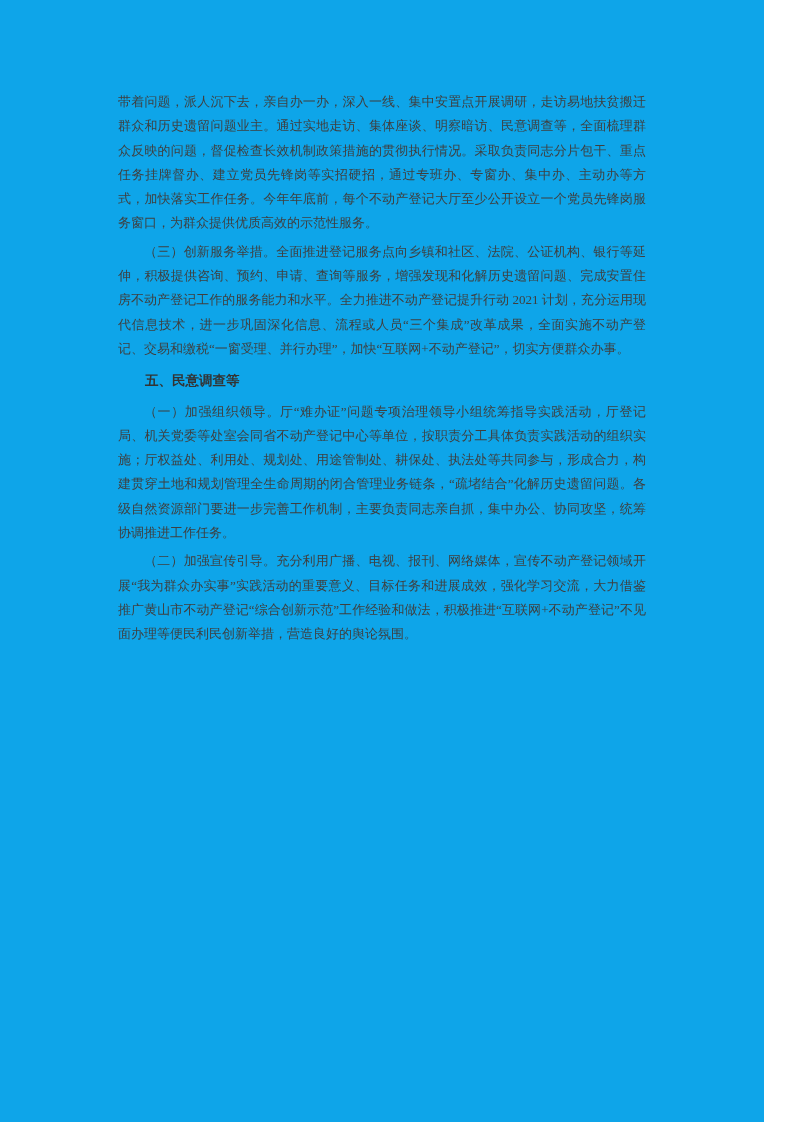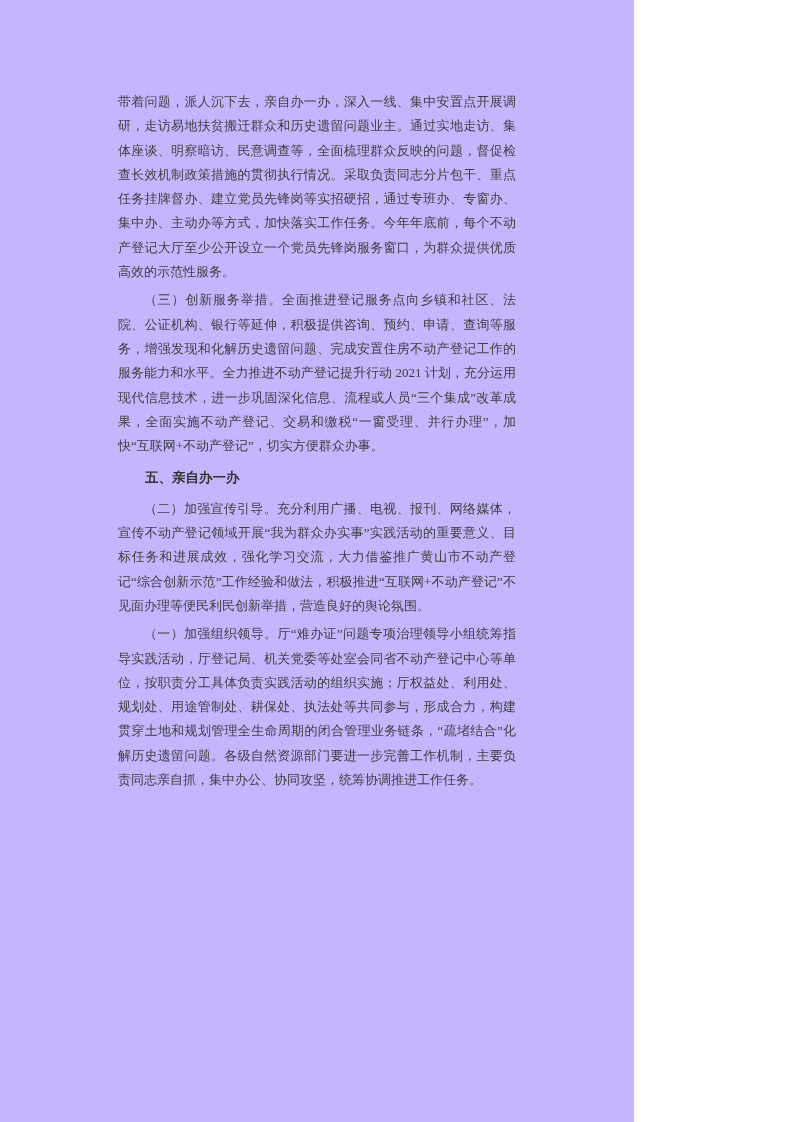--- a/index.html
+++ b/index.html
@@ -7,23 +7,23 @@
     padding: 0;
     background: #ffffff;
   }
   body {
     width: 793px;
     height: 1122px;
     overflow: hidden;
   }
   .page {
     box-sizing: border-box;
-    width: 634px;
+    width: 764px;
     height: 1122px;
-    background: #c4b5fd;
+    background: #0ea5e9;
     padding: 90px 118px 0 118px;
   }
   .para {
     margin: 0 0 4px 0;
     font-family: "Liberation Serif", "DejaVu Serif", serif;
     font-size: 13px;
     line-height: 24.3px;
     color: #3f3f3f;
     text-align: justify;
     text-indent: 2em;
@@ -45,19 +45,19 @@
 </head>
 <body>
 
 <div class="page">
 
   <p class="para continuation">带着问题，派人沉下去，亲自办一办，深入一线、集中安置点开展调研，走访易地扶贫搬迁群众和历史遗留问题业主。通过实地走访、集体座谈、明察暗访、民意调查等，全面梳理群众反映的问题，督促检查长效机制政策措施的贯彻执行情况。采取负责同志分片包干、重点任务挂牌督办、建立党员先锋岗等实招硬招，通过专班办、专窗办、集中办、主动办等方式，加快落实工作任务。今年年底前，每个不动产登记大厅至少公开设立一个党员先锋岗服务窗口，为群众提供优质高效的示范性服务。</p>
 
   <p class="para">（三）创新服务举措。全面推进登记服务点向乡镇和社区、法院、公证机构、银行等延伸，积极提供咨询、预约、申请、查询等服务，增强发现和化解历史遗留问题、完成安置住房不动产登记工作的服务能力和水平。全力推进不动产登记提升行动 2021 计划，充分运用现代信息技术，进一步巩固深化信息、流程或人员“三个集成”改革成果，全面实施不动产登记、交易和缴税“一窗受理、并行办理”，加快“互联网+不动产登记”，切实方便群众办事。</p>
 
 
-  <h2 class="section-heading">五、亲自办一办</h2>
+  <h2 class="section-heading">五、民意调查等</h2>
+
+  <p class="para">（一）加强组织领导。厅“难办证”问题专项治理领导小组统筹指导实践活动，厅登记局、机关党委等处室会同省不动产登记中心等单位，按职责分工具体负责实践活动的组织实施；厅权益处、利用处、规划处、用途管制处、耕保处、执法处等共同参与，形成合力，构建贯穿土地和规划管理全生命周期的闭合管理业务链条，“疏堵结合”化解历史遗留问题。各级自然资源部门要进一步完善工作机制，主要负责同志亲自抓，集中办公、协同攻坚，统筹协调推进工作任务。</p>
 
   <p class="para">（二）加强宣传引导。充分利用广播、电视、报刊、网络媒体，宣传不动产登记领域开展“我为群众办实事”实践活动的重要意义、目标任务和进展成效，强化学习交流，大力借鉴推广黄山市不动产登记“综合创新示范”工作经验和做法，积极推进“互联网+不动产登记”不见面办理等便民利民创新举措，营造良好的舆论氛围。</p>
-
-  <p class="para">（一）加强组织领导。厅“难办证”问题专项治理领导小组统筹指导实践活动，厅登记局、机关党委等处室会同省不动产登记中心等单位，按职责分工具体负责实践活动的组织实施；厅权益处、利用处、规划处、用途管制处、耕保处、执法处等共同参与，形成合力，构建贯穿土地和规划管理全生命周期的闭合管理业务链条，“疏堵结合”化解历史遗留问题。各级自然资源部门要进一步完善工作机制，主要负责同志亲自抓，集中办公、协同攻坚，统筹协调推进工作任务。</p>
 
 </div>
 
 </body></html>

